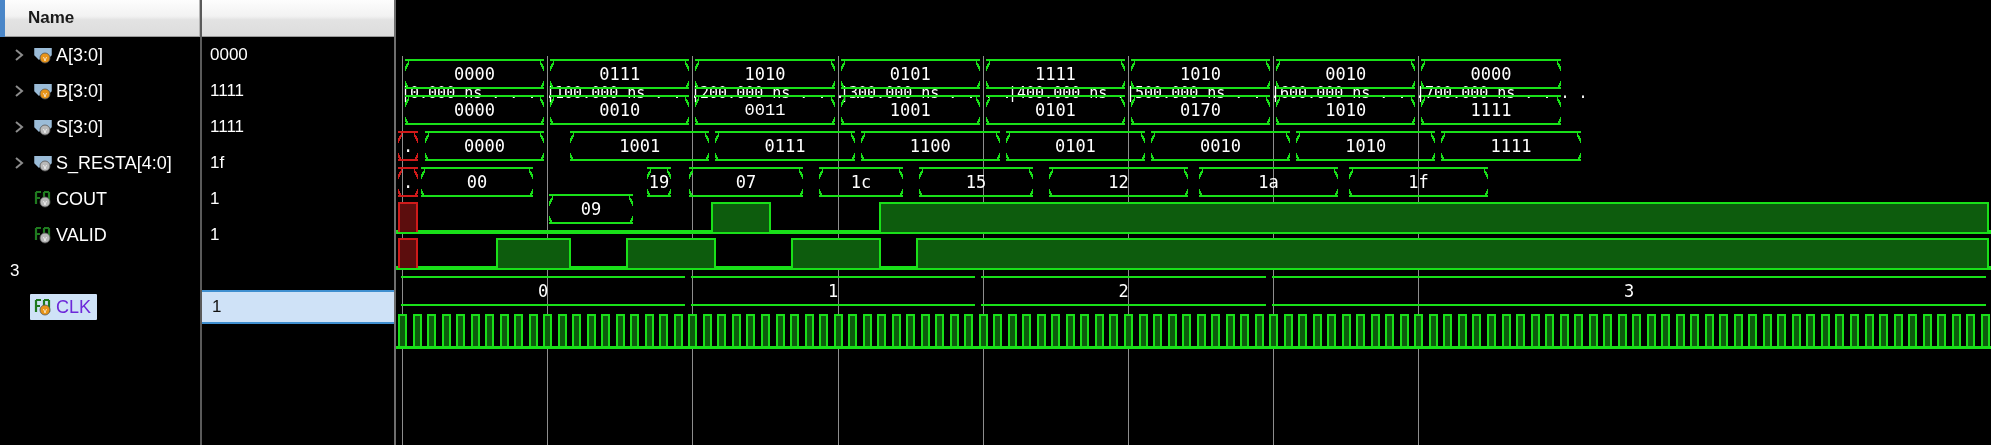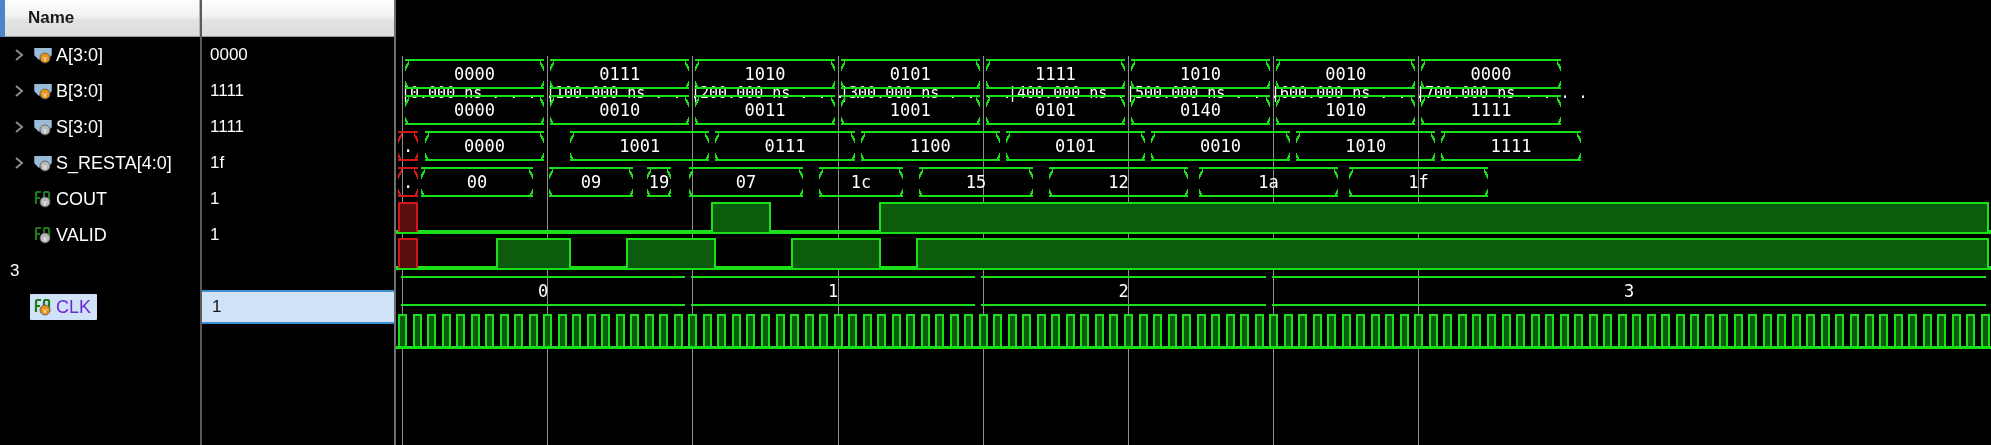--- a/index.html
+++ b/index.html
@@ -257,42 +257,42 @@
           <div class="bus" style="left: 299.4px; width: 139.2px;">1010</div>
           <div class="bus" style="left: 444.6px; width: 139.2px;">0101</div>
           <div class="bus" style="left: 589.8px; width: 139.2px;">1111</div>
           <div class="bus" style="left: 735px; width: 139.2px;">1010</div>
           <div class="bus" style="left: 880.2px; width: 139.2px;">0010</div>
           <div class="bus" style="left: 1025.4px; width: 139.2px;">0000</div>
         </div>
         <div class="wr" style="top: 36px;">
           <div class="bus" style="left: 9px; width: 139.2px;">0000</div>
           <div class="bus" style="left: 154.2px; width: 139.2px;">0010</div>
-          <div class="bus" style="left: 299.4px; width: 139.2px;">0011</div>
+          <div class="bus" style="left: 299.4px; width: 139.2px; font-family: Liberation Mono, monospace;">0011</div>
           <div class="bus" style="left: 444.6px; width: 139.2px;">1001</div>
           <div class="bus" style="left: 589.8px; width: 139.2px;">0101</div>
-          <div class="bus" style="left: 735px; width: 139.2px;">0140</div>
+          <div class="bus" style="left: 735px; width: 139.2px;">0170</div>
           <div class="bus" style="left: 880.2px; width: 139.2px;">1010</div>
           <div class="bus" style="left: 1025.4px; width: 139.2px;">1111</div>
         </div>
         <div class="wr" style="top: 72px;">
           <div class="bus red" style="left: 2px; width: 20px;">.</div>
           <div class="bus" style="left: 29px; width: 119.2px;">0000</div>
           <div class="bus" style="left: 174.2px; width: 139.2px;">1001</div>
           <div class="bus" style="left: 319.4px; width: 139.2px;">0111</div>
           <div class="bus" style="left: 464.6px; width: 139.2px;">1100</div>
           <div class="bus" style="left: 609.8px; width: 139.2px;">0101</div>
           <div class="bus" style="left: 755px; width: 139.2px;">0010</div>
           <div class="bus" style="left: 900.2px; width: 139.2px;">1010</div>
           <div class="bus" style="left: 1045.4px; width: 139.2px;">1111</div>
         </div>
         <div class="wr" style="top: 108px;">
           <div class="bus red" style="left: 2px; width: 20px;">.</div>
           <div class="bus" style="left: 25px; width: 112px;">00</div>
-          <div class="bus" style="left: 153px; width: 84px;">09</div>
+          <div class="bus" style="left: 153px; width: 84px; margin-top: 27px;">09</div>
           <div class="bus" style="left: 251px; width: 24px;">19</div>
           <div class="bus" style="left: 293px; width: 114px;">07</div>
           <div class="bus" style="left: 423px; width: 84px;">1c</div>
           <div class="bus" style="left: 523px; width: 114px;">15</div>
           <div class="bus" style="left: 653px; width: 139px;">12</div>
           <div class="bus" style="left: 803px; width: 139px;">1a</div>
           <div class="bus" style="left: 953px; width: 139px;">1f</div>
         </div>
         <div class="wr" style="top: 144px;">
           <div class="seg lo" style="left: 0px; width: 1595px;"></div>

